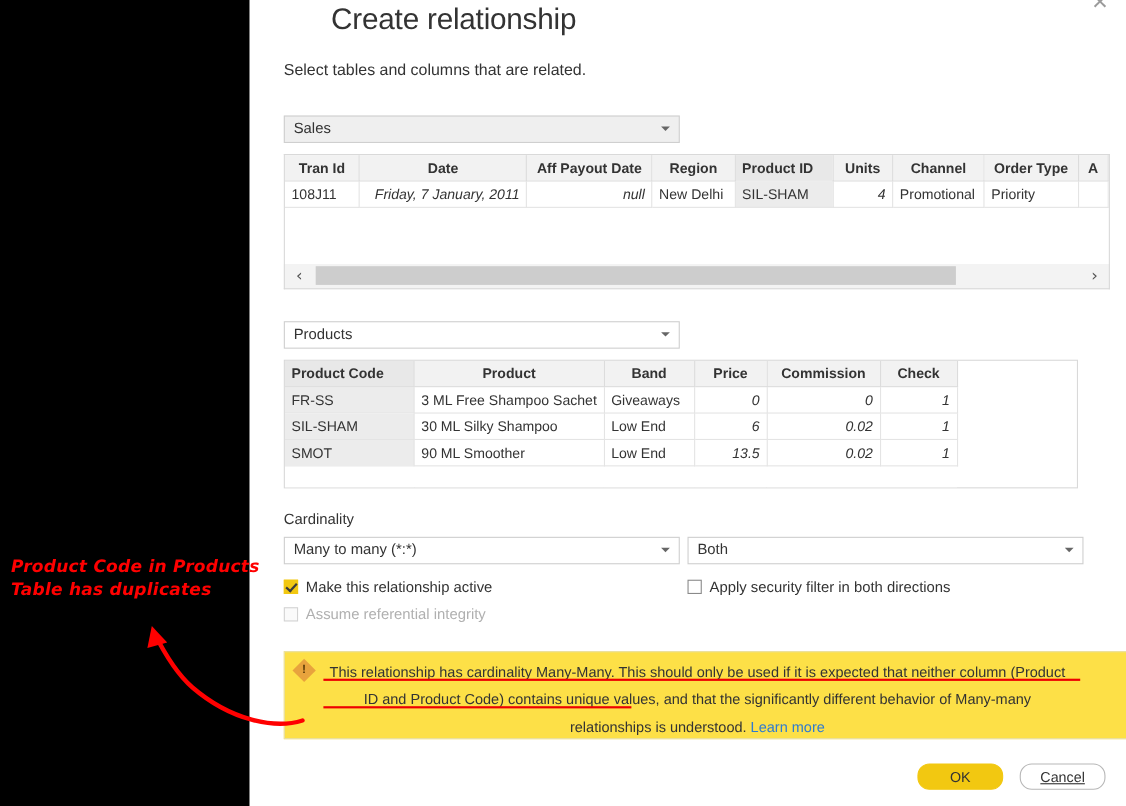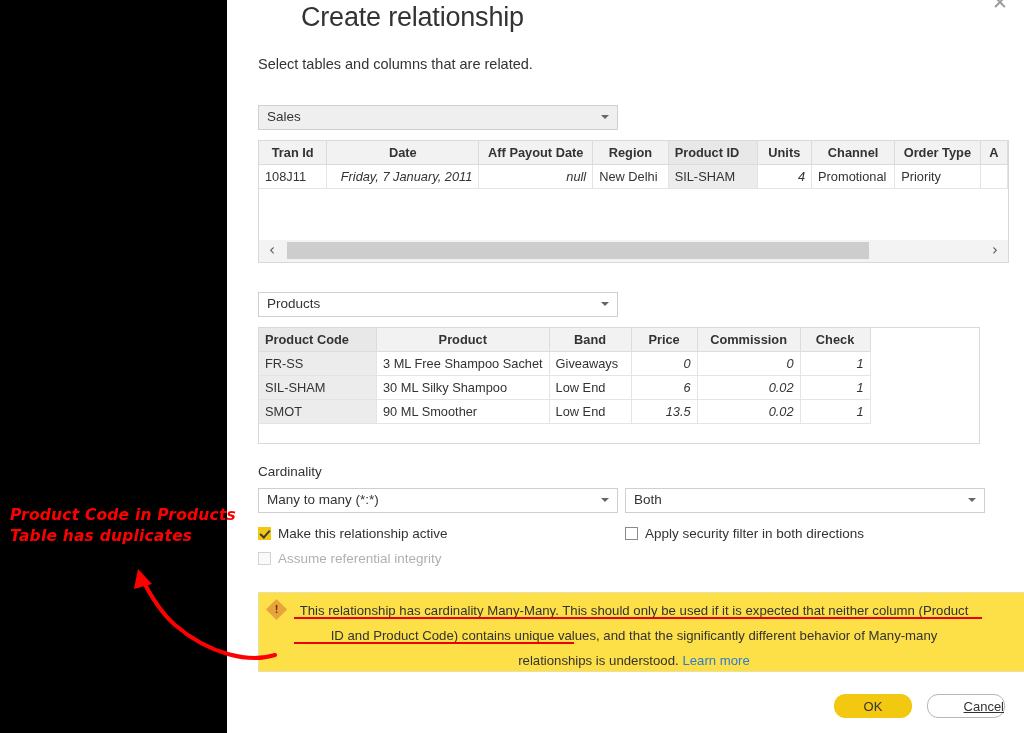--- a/index.html
+++ b/index.html
@@ -168,21 +168,21 @@
   #wu1{left:35px;top:24px;width:688px;}
   #wu2{left:35px;top:49px;width:280px;}
 
   
   .btn{
     position:absolute;height:24px;width:78px;
     font-size:13px;text-align:center;line-height:24px;box-sizing:border-box;cursor:pointer;border-radius:11px;
   }
   #btn-ok{left:607px;top:694px;background:#f2c811;border:1px solid #f2c811;color:#333;}
   #btn-cancel{left:700px;top:694px;background:#fff;border:1px solid #b7b7b7;color:#333;
-    text-decoration:underline;text-align:right;}
+    text-decoration:underline;}
 </style>
 </head>
 <body>
 
 <div id="dark-region"></div>
 
 <div id="annotation-text">
   <div>Product Code in Products</div>
   <div>Table has duplicates</div>
 </div>

